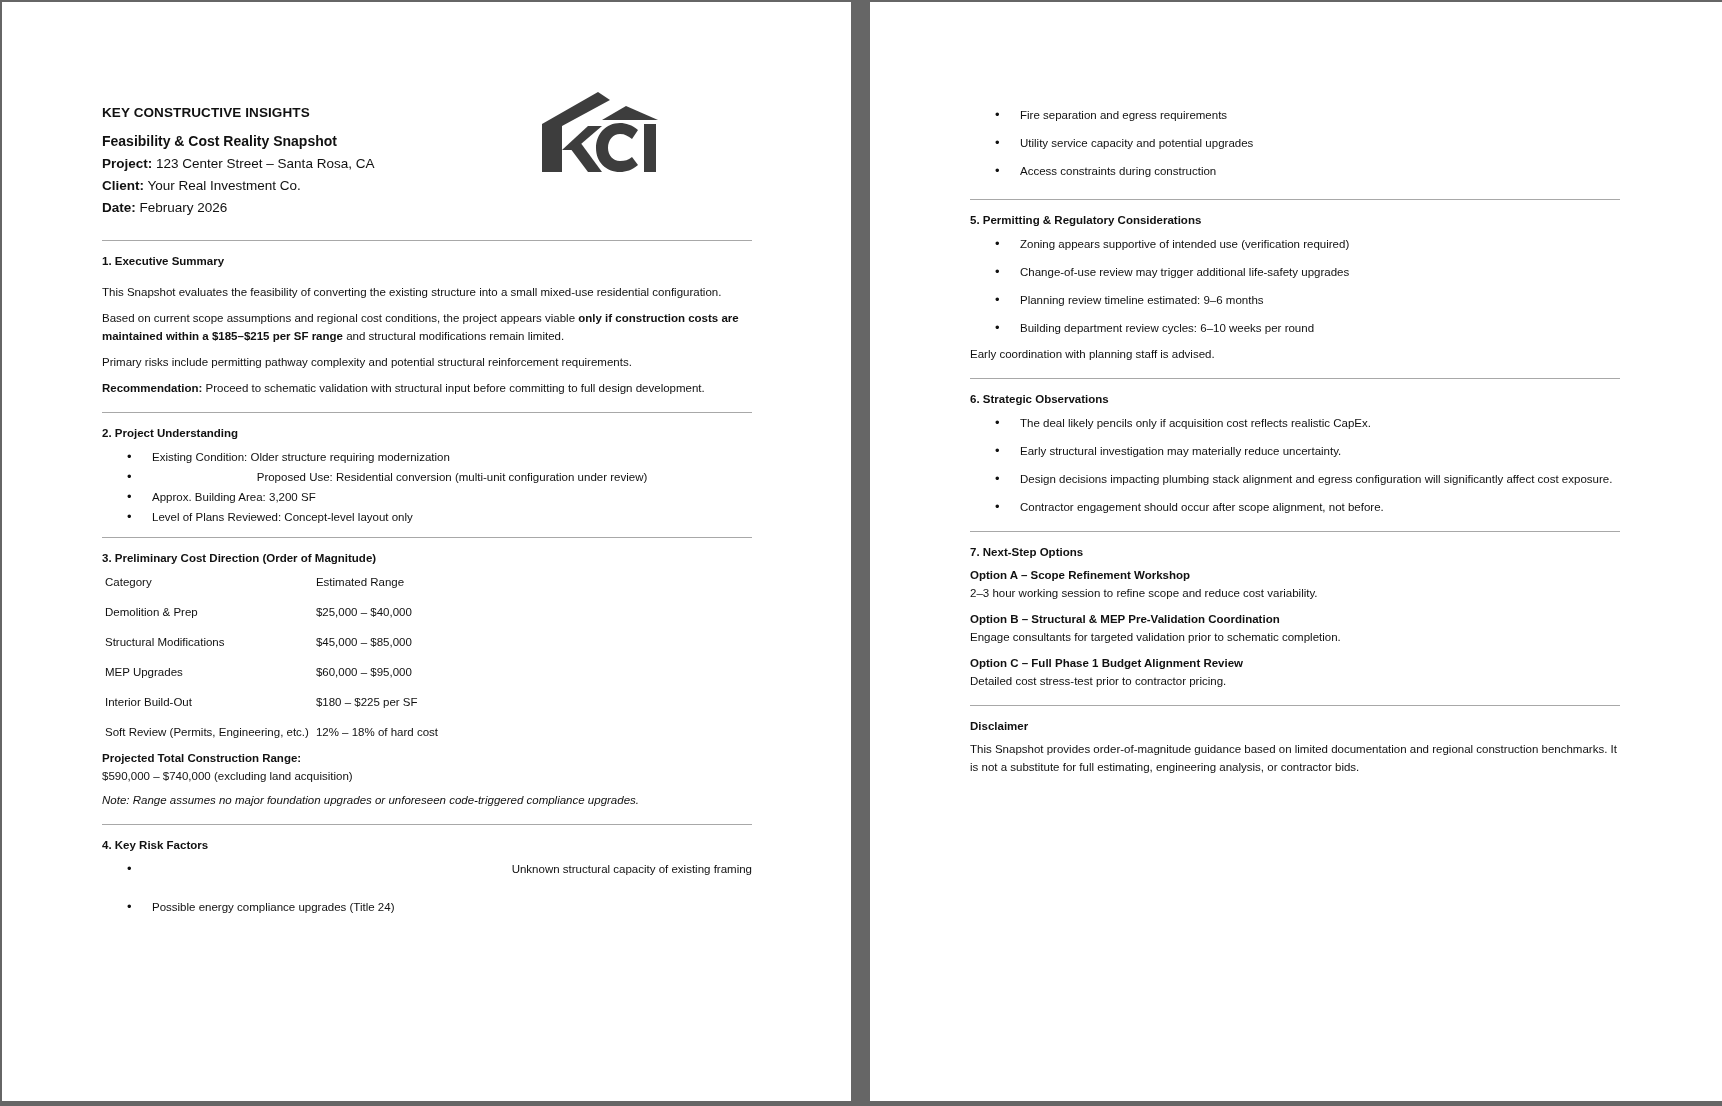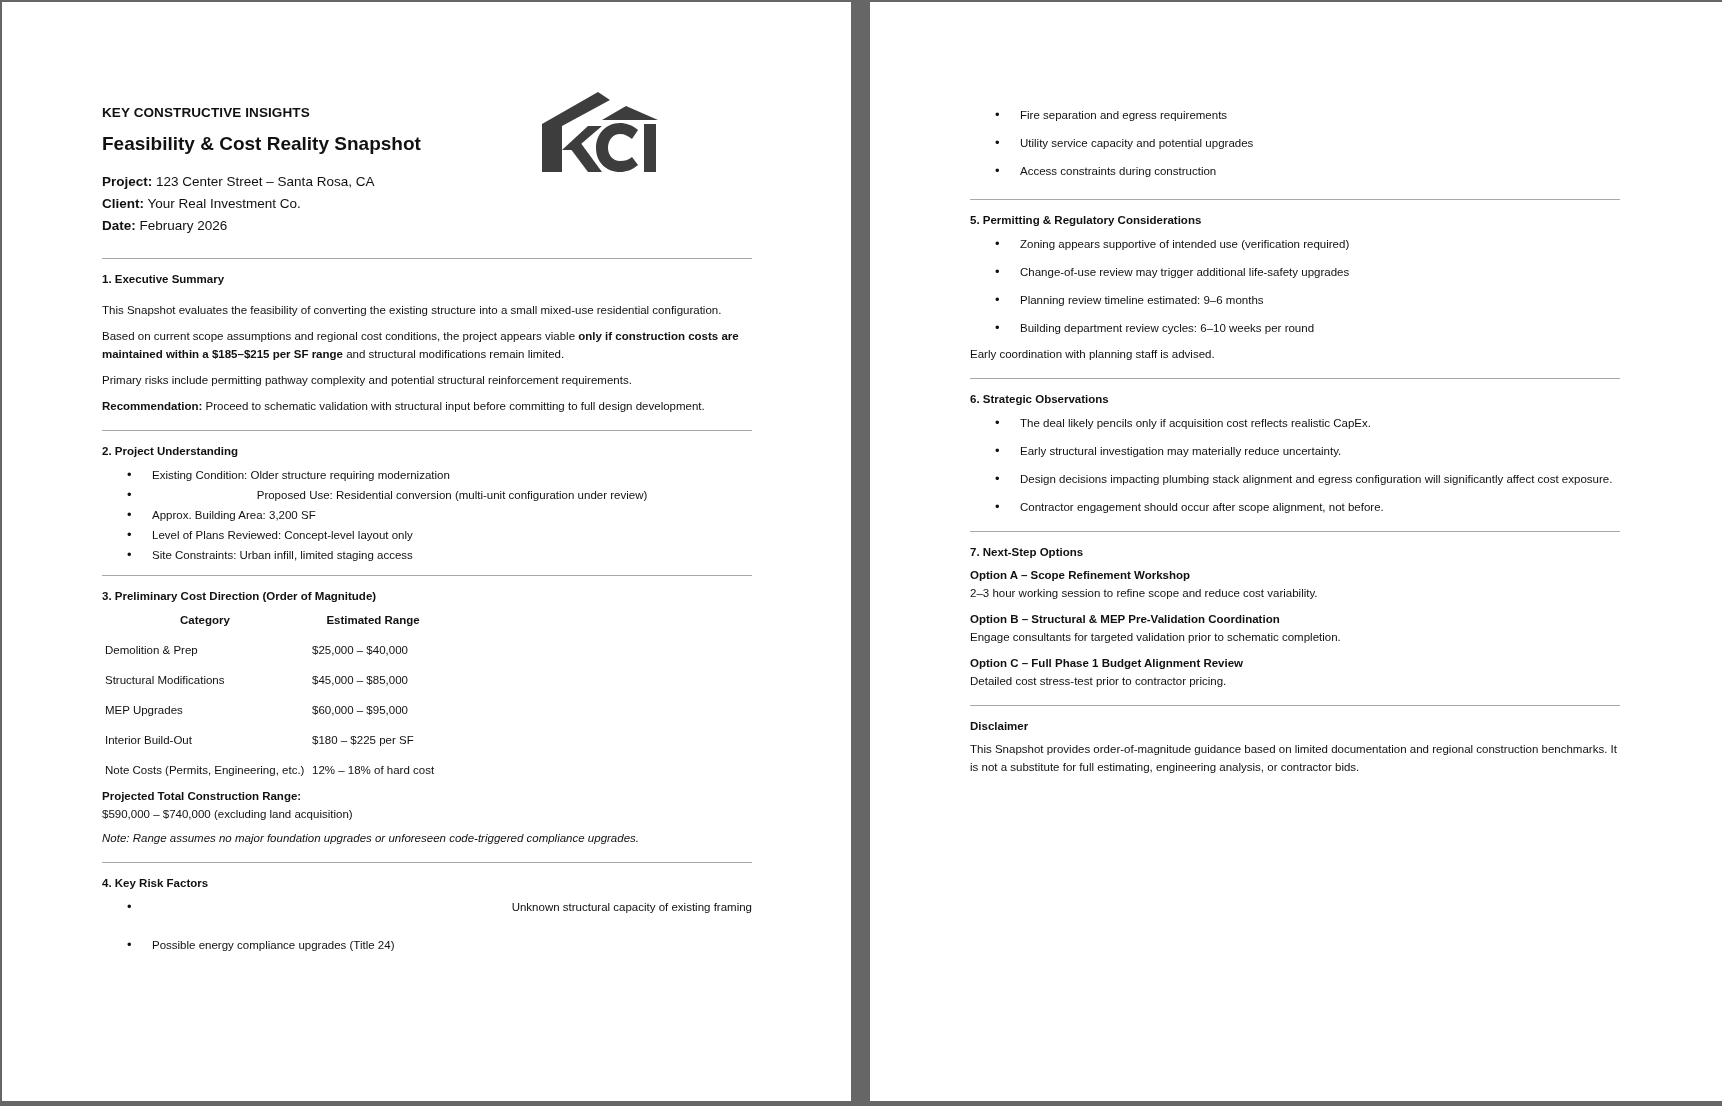--- a/index.html
+++ b/index.html
@@ -7,32 +7,32 @@
     width:1722px; height:1106px; background:#666666; position:relative; overflow:hidden;
     font-family:"Liberation Sans", "DejaVu Sans", sans-serif; color:#111;
   }
   .page { position:absolute; top:2px; background:#fff; height:1099px; }
   #page1 { left:2px; width:849px; }
   #page2 { left:870px; width:953px; }
   .content { position:absolute; left:100px; width:650px; }
   #page1 .content { top:103px; }
   #page2 .content { top:104px; }
   .h-brand { font-weight:bold; font-size:13.5px; margin:0 0 13px 0; letter-spacing:0.1px; }
-  .h-sub { font-weight:bold; font-size:19px; margin:0 0 16px 0; }
+  .h-sub { font-weight:bold; font-size:14px; margin:0 0 4px 0; }
   .meta { font-size:13.5px; line-height:22px; }
   .meta b { font-weight:bold; }
   hr.rule { border:0; border-top:1.5px solid #a8a8a8; margin:0; width:650px; }
   .sec-title { font-weight:bold; font-size:11.5px; margin:0; }
   p.body { font-size:11.5px; line-height:18px; margin:0; }
   ul.bul { list-style:none; margin:0; padding:0; }
   ul.bul li { position:relative; padding-left:50px; font-size:11.5px; line-height:18px; }
   ul.bul li::before { content:"•"; position:absolute; left:25px; top:0; font-size:13px; }
   table.cost { border-collapse:collapse; font-size:11.5px; }
   table.cost td, table.cost th { text-align:left; padding:0 4px 0 3px; height:30px; vertical-align:middle; font-weight:normal; }
-  table.cost th { font-weight:bold;text-align:center; }
+  table.cost th { font-weight:normal; }
   .logo { position:absolute; left:538px; top:88px; width:120px; height:84px; }
   .opt-title { font-weight:bold; font-size:11.5px; line-height:18px; margin:0; }
   i.note { font-style:italic; }
 </style>
 </head>
 <body>
 
 <div class="page" id="page1">
 
   <svg class="logo" viewBox="0 0 120 84">
@@ -72,21 +72,20 @@
 
     <hr class="rule" style="margin-top:15px;">
 
     <div style="margin-top:14px;">
       <div class="sec-title">2. Project Understanding</div>
       <ul class="bul" style="margin-top:9px;">
         <li style="margin-bottom:2px;">Existing Condition: Older structure requiring modernization</li>
         <li style="margin-bottom:2px;text-align:center;">Proposed Use: Residential conversion (multi-unit configuration under review)</li>
         <li style="margin-bottom:2px;">Approx. Building Area: 3,200 SF</li>
         <li style="margin-bottom:2px;">Level of Plans Reviewed: Concept-level layout only</li>
-        <li>Site Constraints: Urban infill, limited staging access</li>
       </ul>
     </div>
 
     <hr class="rule" style="margin-top:11px;">
 
     <div style="margin-top:14px;">
       <div class="sec-title">3. Preliminary Cost Direction (Order of Magnitude)</div>
       <table class="cost" style="margin-top:3px;">
         <tbody>
             <tr>
@@ -103,21 +102,21 @@
             </tr>
         <tr>
               <td>MEP Upgrades</td>
               <td>$60,000 – $95,000</td>
             </tr>
         <tr>
               <td>Interior Build-Out</td>
               <td>$180 – $225 per SF</td>
             </tr>
         <tr>
-              <td style="white-space:nowrap;">Note Costs (Permits, Engineering, etc.)</td>
+              <td style="white-space:nowrap;">Soft Review (Permits, Engineering, etc.)</td>
               <td>12% – 18% of hard cost</td>
             </tr>
       </tbody>
         </table>
       <p class="body" style="margin-top:2px; font-weight:bold;">Projected Total Construction Range:</p>
       <p class="body">$590,000 – $740,000 (excluding land acquisition)</p>
       <p class="body" style="margin-top:6px;"><i class="note">Note: Range assumes no major foundation upgrades or unforeseen code-triggered compliance upgrades.</i></p>
     </div>
 
     <hr class="rule" style="margin-top:15px;">

